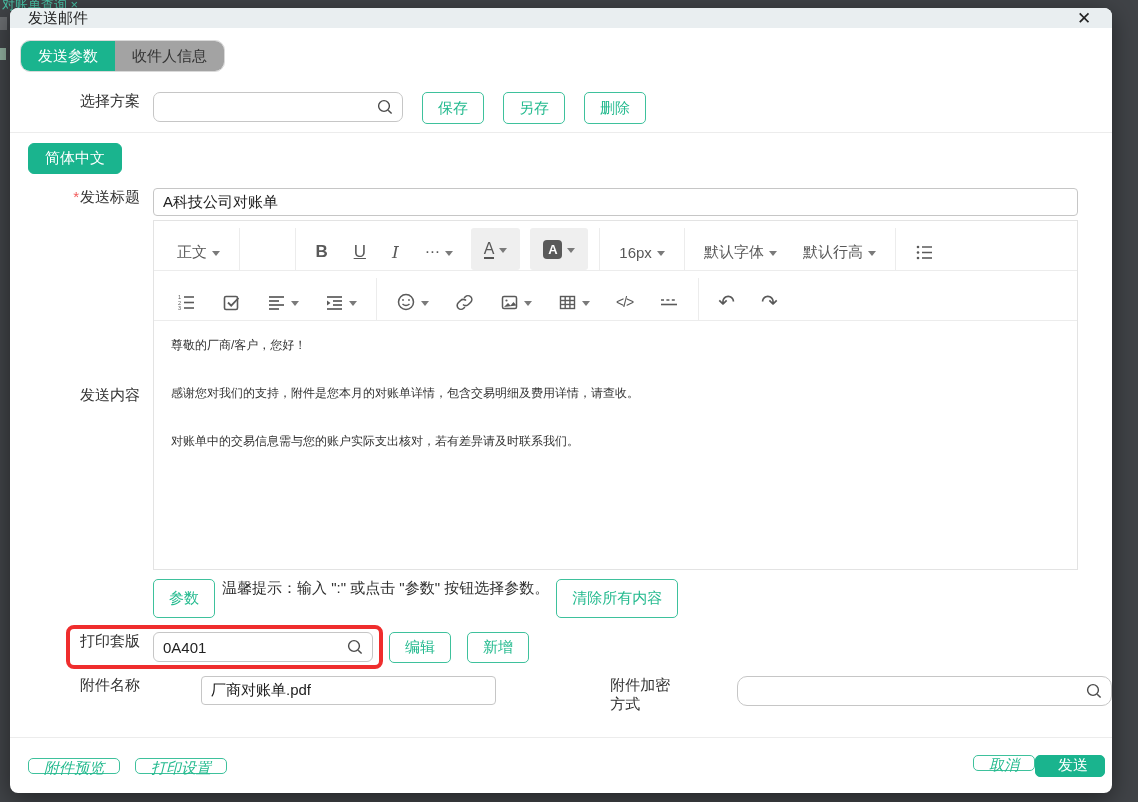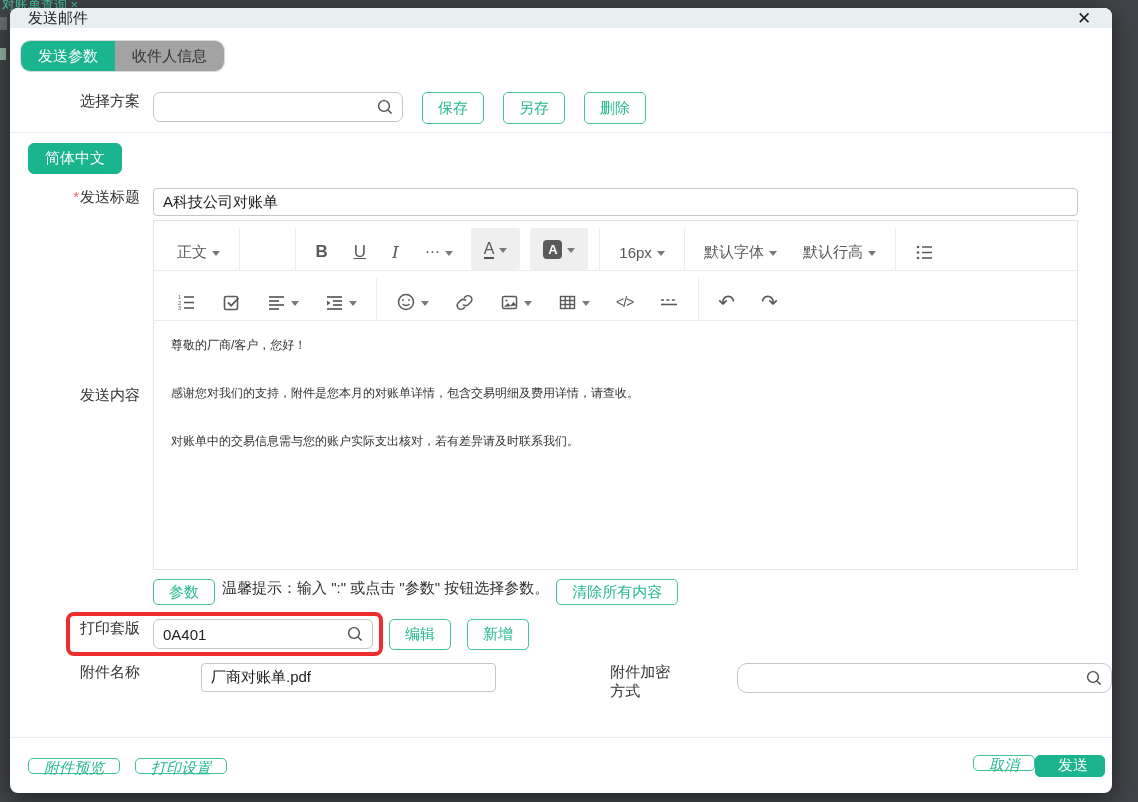--- a/index.html
+++ b/index.html
@@ -111,21 +111,21 @@
     display:inline-flex; align-items:center; justify-content:center; font-size:13px; font-weight:bold;
   }
   .g-code { font-size:14px; letter-spacing:-1px; }
   .g-undo { font-size:20px; font-family:"DejaVu Sans", sans-serif; }
   .editor-content { height:248px; padding:13px 17px; font-size:12px; color:#333; overflow:hidden; }
   .editor-content p { margin:0 0 26px 0; line-height:22px; }
 
   
   .row-params { margin-top:9px; }
   .row-params .form-indent { width:143px; flex:0 0 143px; }
-  .btn-param { height:26px; border-radius:5px; }
+  .btn-param { height:39px; border-radius:5px; }
   .tip-text { font-size:15px; color:#2f2f2f; margin:0 7px; }
 
   
   .row-print { margin-top:14px; position:relative; }
   .row-print input { width:220px; height:30px; border-radius:6px; }
   .row-print .btn-outline { margin-left:16px; height:31px; }
   .annotation-box {
     position:absolute; left:56px; top:-7px; width:317px; height:44px;
     border:4px solid #ef2d2d; border-radius:8px; pointer-events:none; z-index:3;
   }

